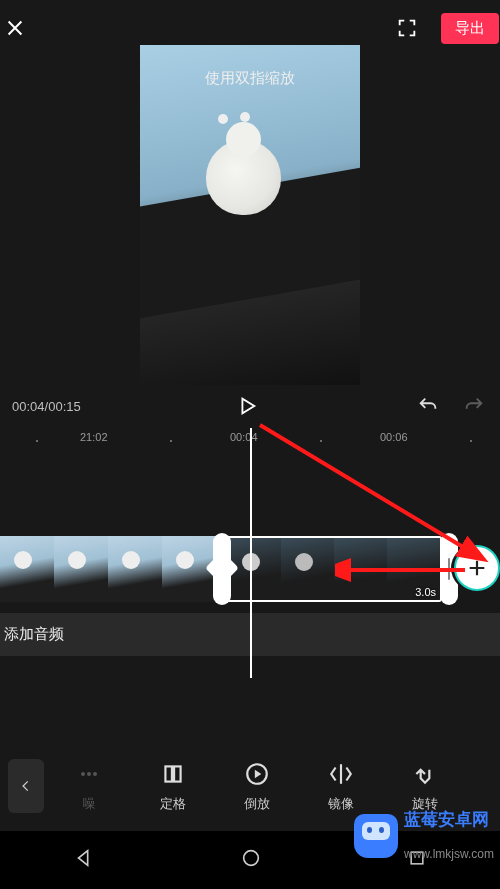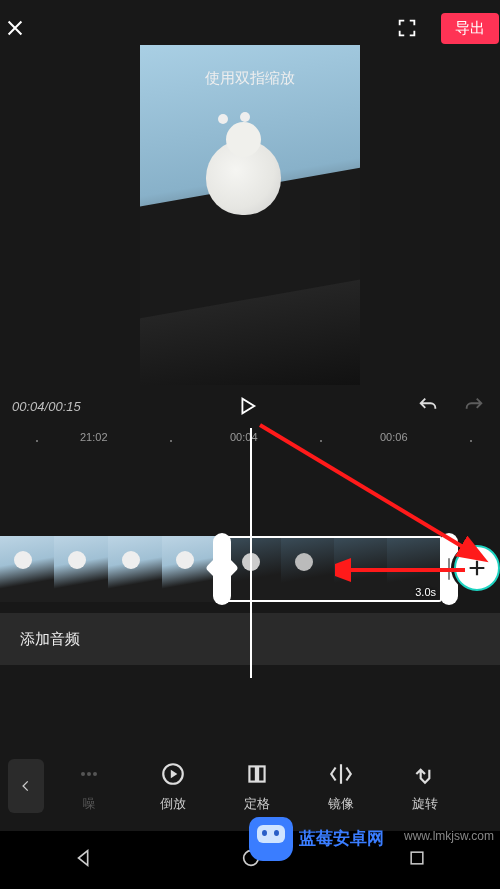--- a/index.html
+++ b/index.html
@@ -61,21 +61,20 @@
 
   
   .play-row {
     position: absolute;
     top: 388px;
     left: 0; right: 0;
     height: 36px;
     display: flex;
     align-items: center;
     padding: 0 12px;
-    font-style: italic;
   }
   .time-label { font-size: 13px; color: #bfbfbf; flex: 0 0 auto; }
   .play-btn { flex: 1; display:flex; justify-content:center; }
   .undo-redo { display:flex; gap:18px; }
 
   
   .ruler {
     position: absolute;
     top: 428px;
     left: 0; right: 0;
@@ -177,24 +176,24 @@
     height: 250px;
     background:#fff;
     z-index: 5;
   }
 
   
   .audio-row {
     position:absolute;
     top: 165px;
     left: 0; right: 0;
-    height: 52px;
+    height: 43px;
     background:#2a2a2a;
     display:flex; align-items:center;
-    padding-left: 20px;
+    padding-left: 4px;
     color:#eee;
     font-size:15px;
   }
 
   
   .toolbar {
     position:absolute;
     left:0; right:0;
     bottom: 58px;
     height: 90px;
@@ -239,21 +238,21 @@
     pointer-events:none;
   }
   .wm-bot {
     width:44px; height:44px;
     background:#3a7dff;
     border-radius:10px 10px 14px 14px;
     position:relative;
   }
   .wm-bot:before{content:"";position:absolute;top:8px;left:8px;width:28px;height:18px;background:#cfe4ff;border-radius:6px;}
   .wm-bot:after{content:"";position:absolute;top:13px;left:13px;width:5px;height:6px;background:#2a5fc7;border-radius:50%;box-shadow:12px 0 0 #2a5fc7;}
-  .wm-text { display:flex; flex-direction:row; line-height:1.05;gap:20px; }
+  .wm-text { display:flex; flex-direction:column; line-height:1.05;gap:20px; }
   .wm-text .cn { color:#3a7dff; font-size:17px; font-weight:700; }
   .wm-text .url { color:#888; font-size:12px; }
 
   
   .arrow { position:absolute; z-index:40; pointer-events:none; }
 </style>
 </head>
 <body>
 
 <div class="topbar">
@@ -395,34 +394,34 @@
             <circle cx="6" cy="12" r="1"></circle>
             <circle cx="12" cy="12" r="1"></circle>
             <circle cx="18" cy="12" r="1"></circle>
           </svg>
         </div>
       <span>噪</span>
     </div>
     <div class="tool">
       <div class="ticon">
           <svg width="26" height="26" viewBox="0 0 24 24" stroke="#ddd" stroke-width="2" fill="none">
+            <rect x="5" y="5" width="6" height="14"></rect>
+            <rect x="13" y="5" width="6" height="14"></rect>
+          </svg>
+        </div>
+      <span>定格</span>
+    </div>
+    <div class="tool">
+      <div class="ticon">
+          <svg width="26" height="26" viewBox="0 0 24 24" stroke="#ddd" stroke-width="2" fill="none">
             <circle cx="12" cy="12" r="9"></circle>
             <path d="M10 8v8l6-4z" fill="#ddd" stroke="none"></path>
           </svg>
         </div>
       <span>倒放</span>
-    </div>
-    <div class="tool">
-      <div class="ticon">
-          <svg width="26" height="26" viewBox="0 0 24 24" stroke="#ddd" stroke-width="2" fill="none">
-            <rect x="5" y="5" width="6" height="14"></rect>
-            <rect x="13" y="5" width="6" height="14"></rect>
-          </svg>
-        </div>
-      <span>定格</span>
     </div>
     <div class="tool">
       <div class="ticon">
           <svg width="26" height="26" viewBox="0 0 24 24" stroke="#ddd" stroke-width="2" fill="none">
             <path d="M12 3v18M7 6l-4 6 4 6M17 6l4 6-4 6"></path>
           </svg>
         </div>
       <span>镜像</span>
     </div>
     <div class="tool">

